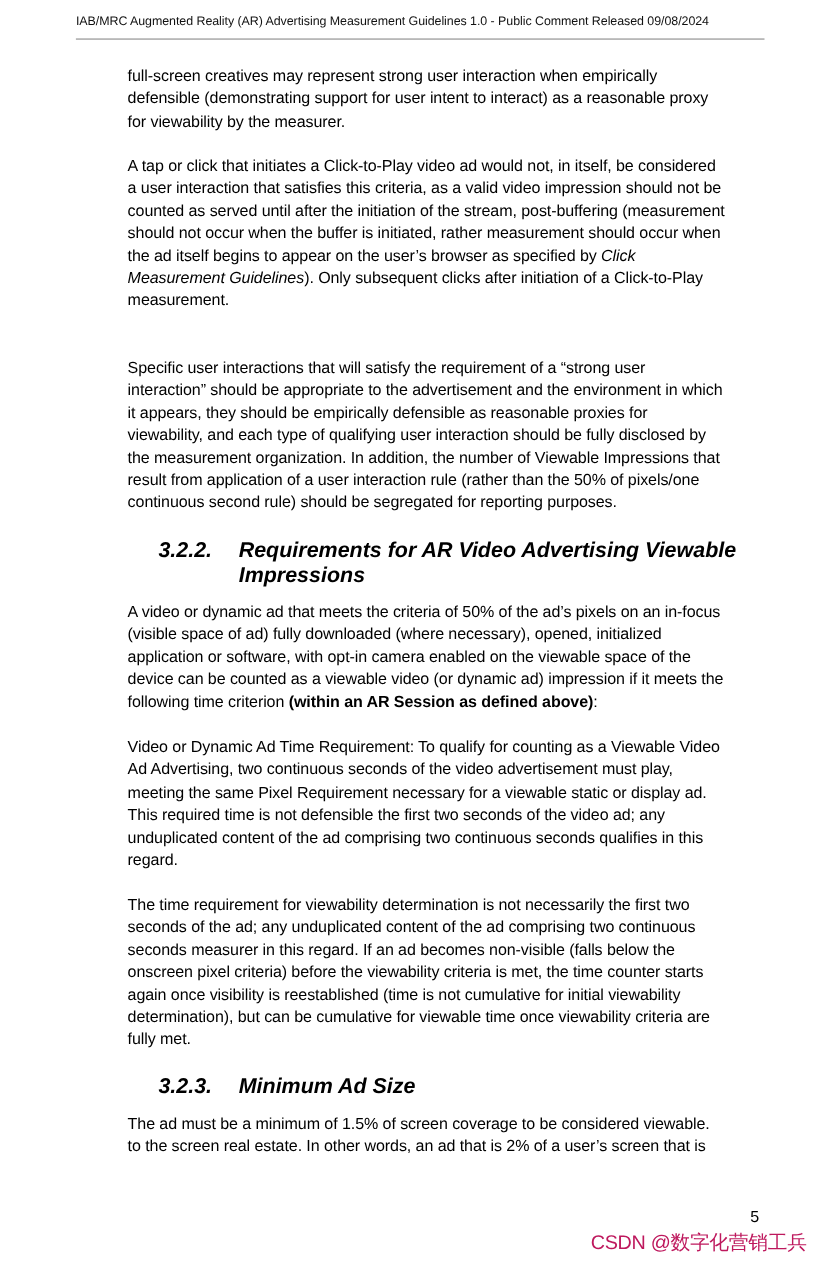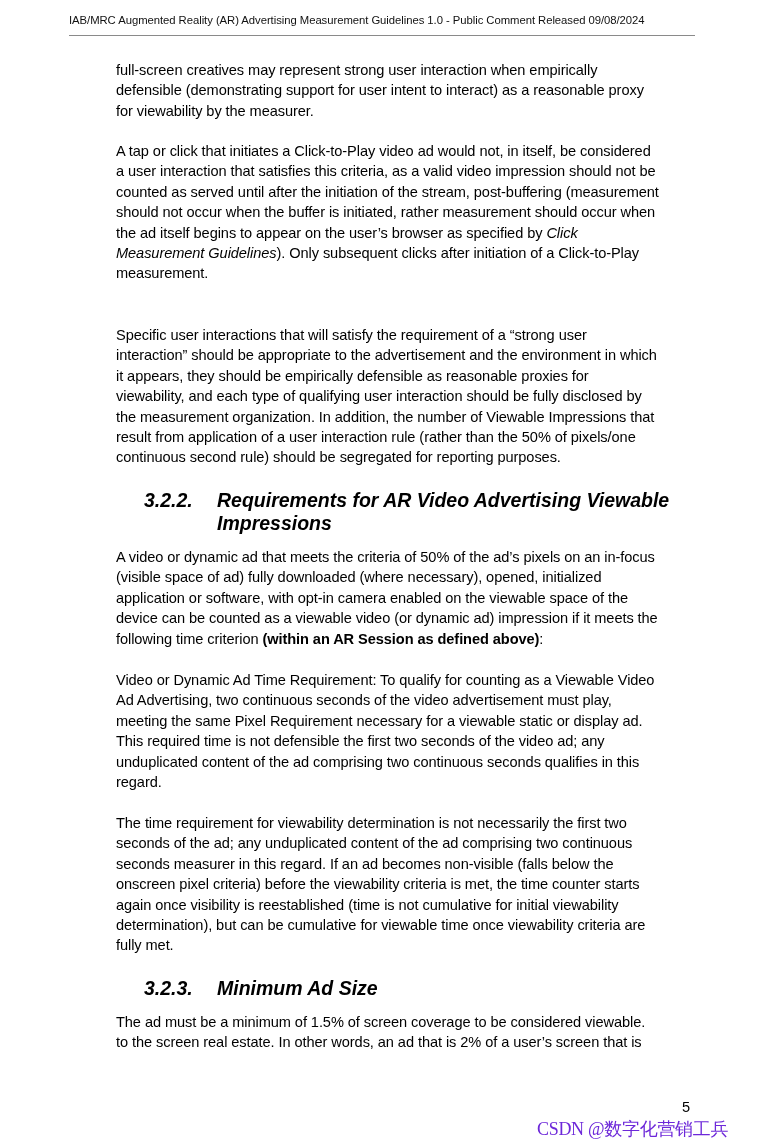--- a/index.html
+++ b/index.html
@@ -74,23 +74,23 @@
       position: absolute;
       left: 682px;
       top: 1099px;
       font-size: 14.6px;
     }
     .watermark {
       position: absolute;
       left: 537px;
       top: 1117px;
       font-size: 18px;
-      color: #6d28d9;
+      color: #be185d;
       white-space: nowrap;
-      font-family: Liberation Serif, serif;
+      font-family: Liberation Sans, sans-serif;
       letter-spacing: -0.3px;
     }
   </style>
 </head>
 <body>
 
 <div class="running-header">IAB/MRC Augmented Reality (AR) Advertising Measurement Guidelines 1.0 - Public Comment Released 09/08/2024</div>
 <div class="header-rule"></div>
 
 <div class="para" style="top:60px;">

